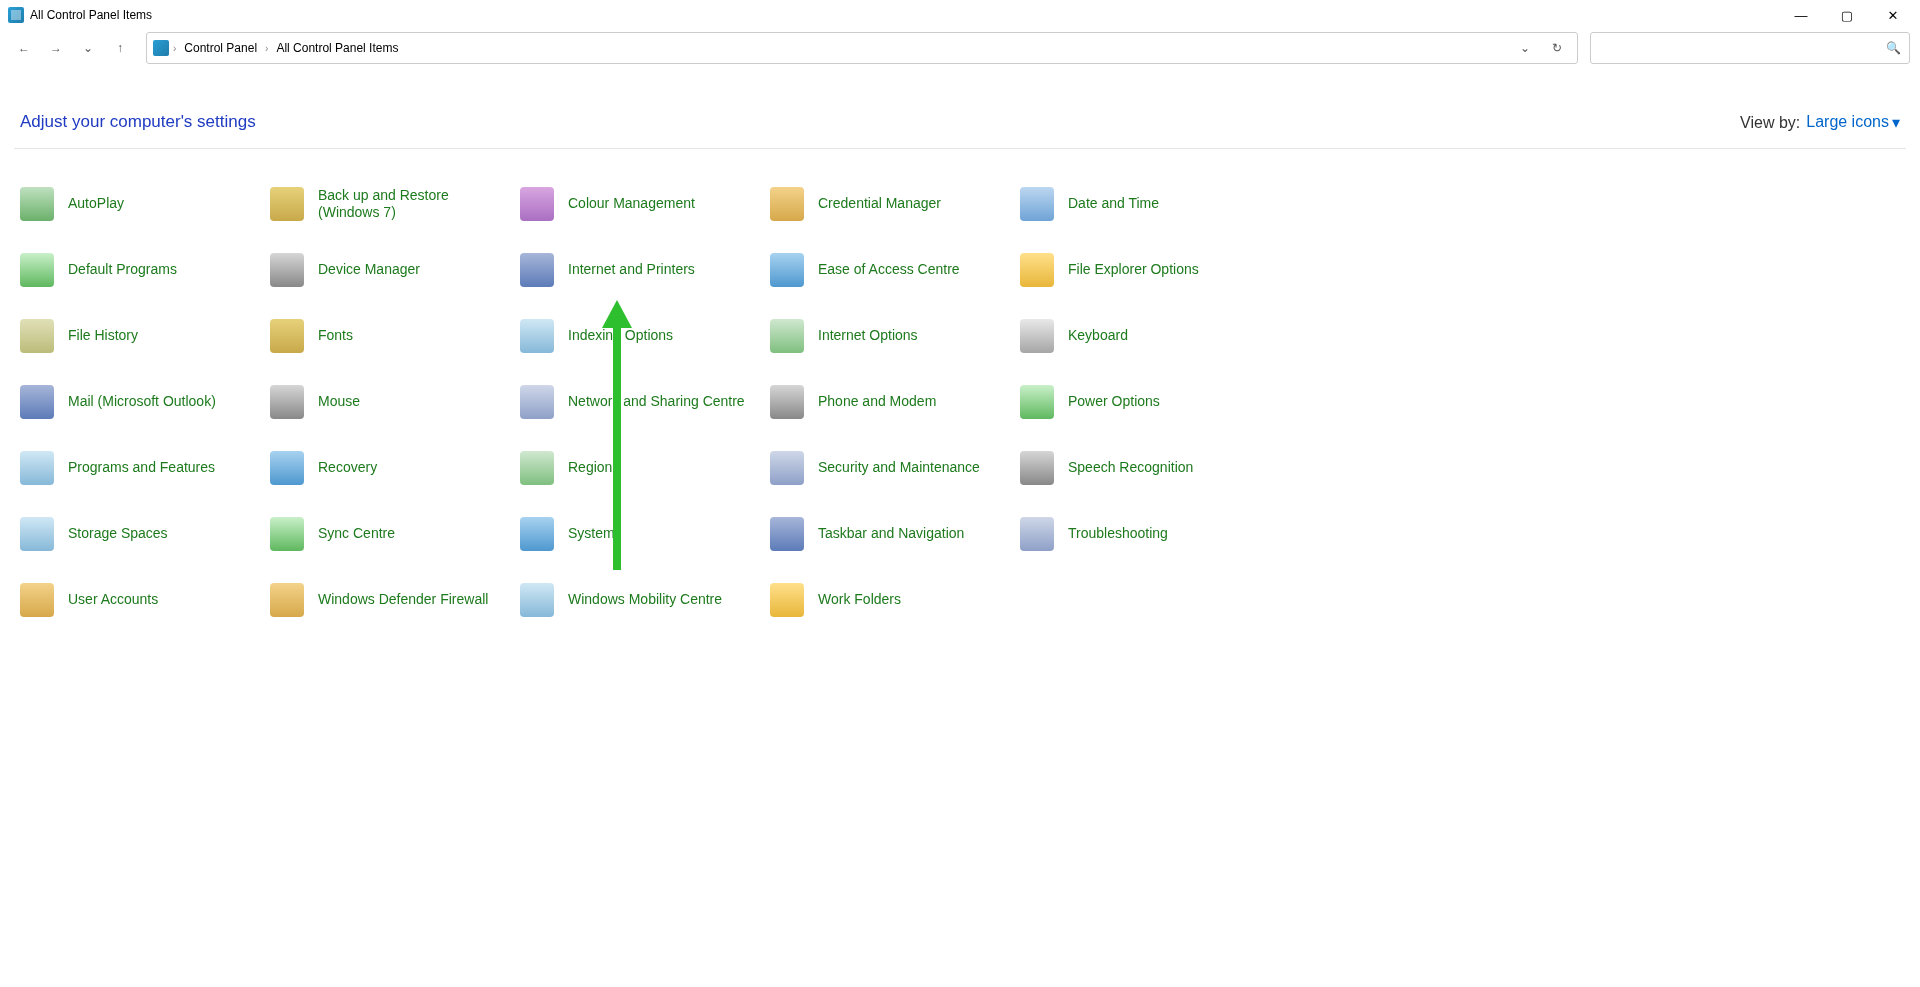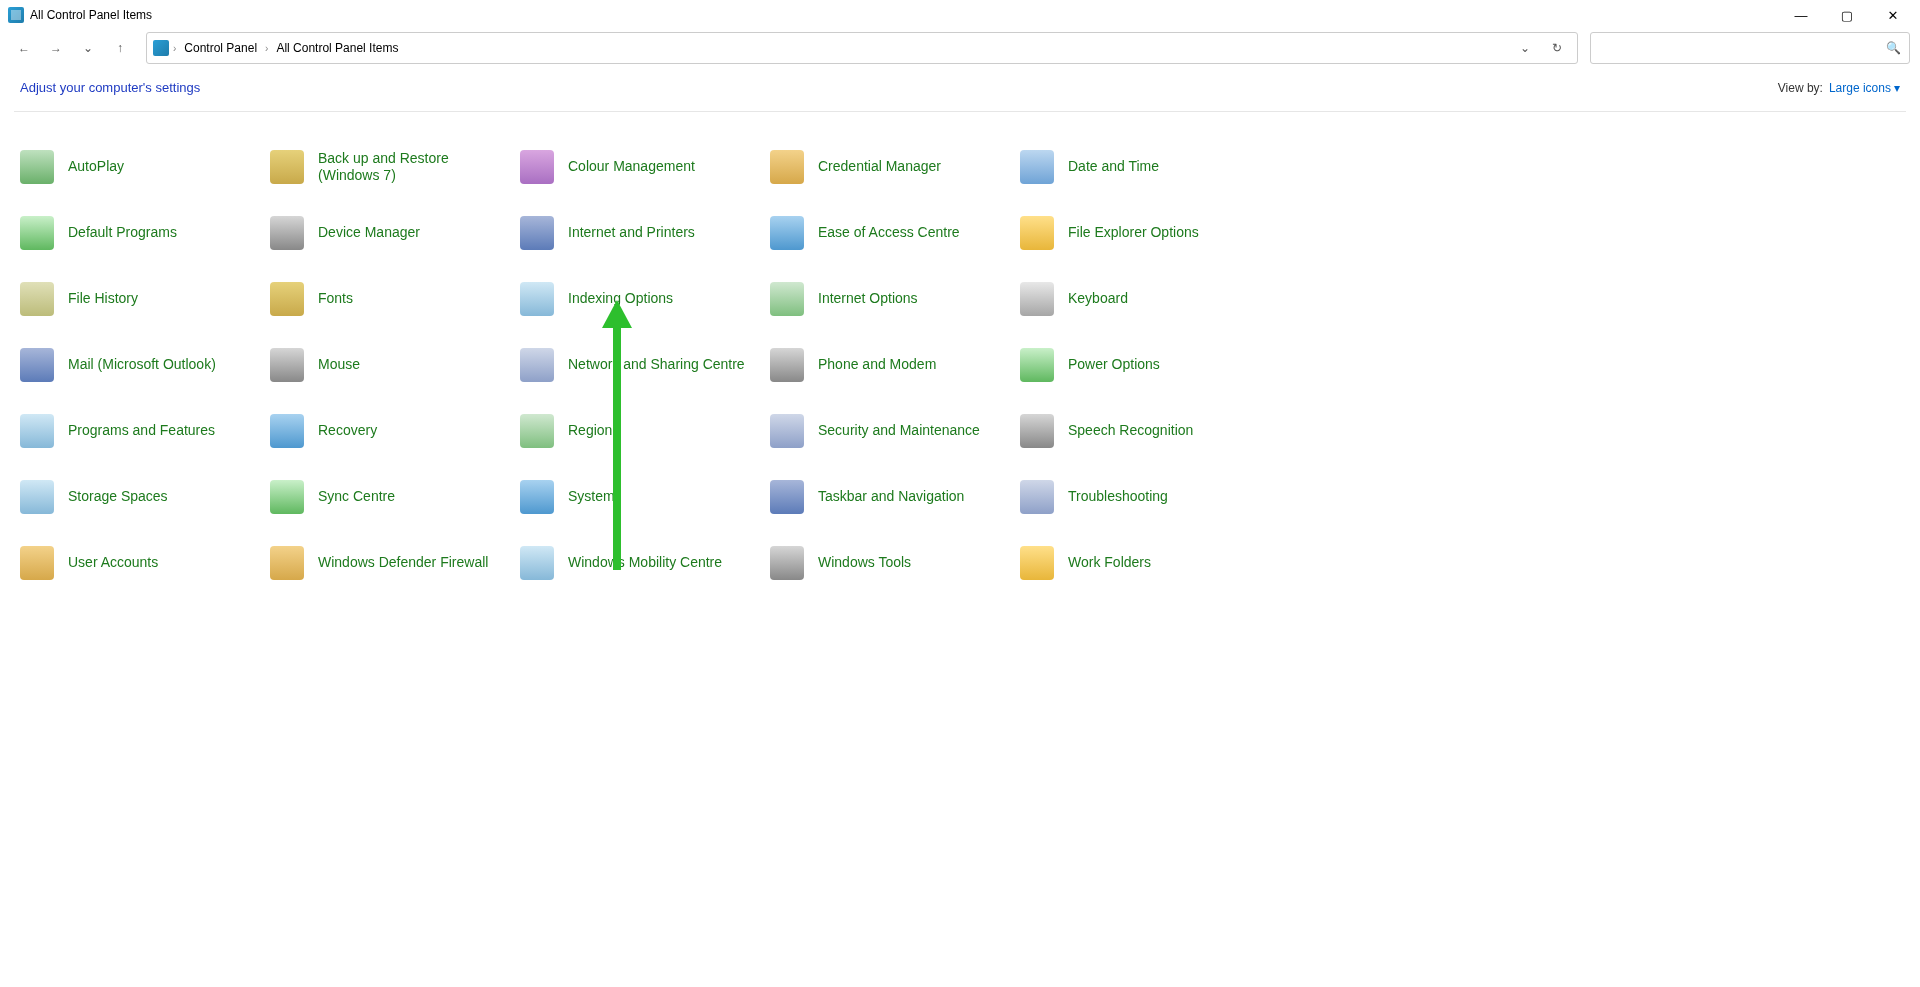--- a/index.html
+++ b/index.html
@@ -20,23 +20,23 @@
 .address-bar { flex: 1; height: 32px; border: 1px solid #ccc; border-radius: 3px; display: flex; align-items: center; padding: 0 6px; margin: 0 8px; background:#fff; gap: 4px; }
 .address-bar .cp-icon { width: 16px; height: 16px; background: linear-gradient(135deg,#2a9fd6,#1e7cab); border-radius:2px; }
 .address-crumb { font-size: 12px; padding: 2px 4px; }
 .address-sep { color:#888; font-size:10px; }
 .address-spacer { flex:1; }
 .search-bar { width: 320px; height: 32px; border: 1px solid #ccc; border-radius: 3px; display: flex; align-items: center; padding: 0 8px; }
 .search-input { flex:1; border:none; outline:none; font-size:12px; }
 
 
 .header-area { padding: 14px 20px 10px 20px; display: flex; align-items: flex-end; }
-.heading { color: #1f3bc2; font-size: 13px; font-weight: 400; }
+.heading { color: #1f3bc2; font-size: 17px; font-weight: 400; margin-top: 32px; }
 .header-spacer { flex:1; }
-.view-by { font-size: 12px; color:#333; display:flex; align-items:center; gap:6px; }
+.view-by { font-size: 16px; color:#333; display:flex; align-items:center; gap:6px; }
 .view-by a { color:#0066cc; text-decoration:none; display:flex; gap:3px; }
 .divider { border-top:1px solid #e6e6e6; margin: 6px 14px 0 14px; }
 
 
 .items-wrap { padding: 30px 20px; }
 .items-grid { display: grid; grid-template-columns: repeat(5, 250px); column-gap: 0; row-gap: 16px; }
 .cp-item { display:flex; align-items:center; gap:14px; height:50px; cursor:pointer; padding-right:10px; }
 .ic { width:34px; height:34px; flex:0 0 34px; border-radius:4px; display:flex; align-items:center; justify-content:center; font-size:18px; color:#fff; }
 .lbl { color:#1d7a1d; font-size:14px; line-height:1.25; }
 
@@ -233,24 +233,20 @@
       </div>
       <div class="cp-item">
         <div class="ic c4"></div>
         <div class="lbl">Windows Defender Firewall</div>
       </div>
       <div class="cp-item">
         <div class="ic c12"></div>
         <div class="lbl">Windows Mobility Centre</div>
       </div>
       <div class="cp-item">
-        <div class="ic c7"></div>
-        <div class="lbl">Windows Tools</div>
-      </div>
-      <div class="cp-item">
         <div class="ic c10"></div>
         <div class="lbl">Work Folders</div>
       </div>
     </div>
 </div>
 
 <div class="arrow">
   <div class="head"></div>
   <div class="shaft"></div>
 </div>

